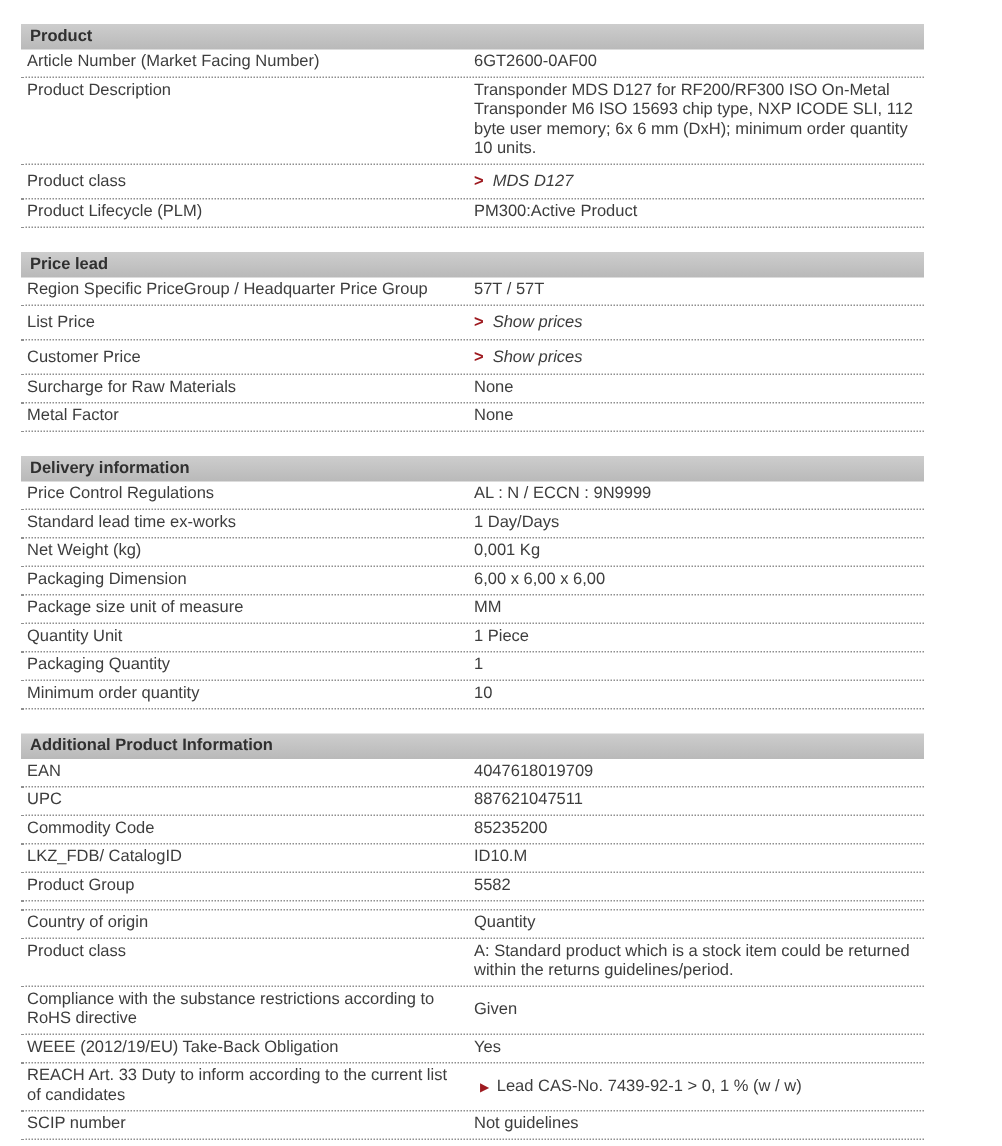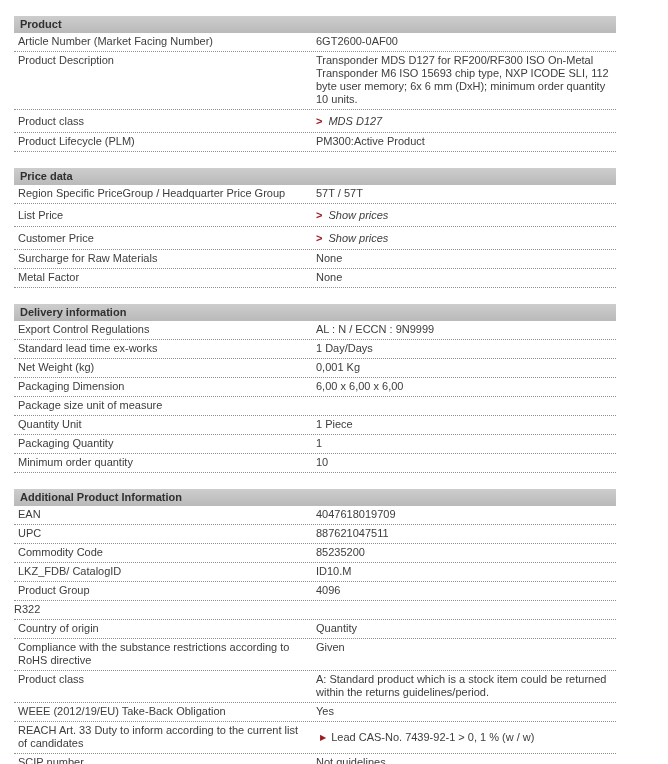--- a/index.html
+++ b/index.html
@@ -13,21 +13,21 @@
   }
   .page{margin:10px 0 0 14px;width:602px;}
   .bar{
     height:17px;line-height:17px;padding-left:6px;box-sizing:border-box;
     background:linear-gradient(180deg,var(--barTop),var(--barBottom));
     font-weight:bold;color:var(--barText);margin-top:16px;
   }
   .section{margin-bottom:3px;}
   .row{display:flex;border-bottom:1px dotted var(--divider);padding:2px 0 3px;}
   .row .label{width:302px;box-sizing:border-box;padding-left:4px;padding-right:16px;line-height:13px;}
-  .row .value{flex:1;line-height:13px;display:flex;align-items:flex-start;padding-right:4px;}
+  .row .value{flex:1;line-height:13px;display:flex;align-items:center;padding-right:4px;}
   .row.link-row{padding:5px 0 4px;}
   .row.flag-row .value{align-self:center;padding-left:4px;}
   .chevron-icon{color:var(--accent);font-weight:bold;margin-right:6px;line-height:13px;}
   .flag-icon{color:var(--accent);font-size:8px;margin-right:5px;line-height:13px;}
   .link{cursor:pointer;font-style:italic;}
   .vtext{white-space:pre-wrap;}
   
   .cls-grid{display:grid;grid-template-columns:414px 100px 1fr;line-height:13px;}
   .cls-header{margin-top:6px;}
   .cls-header .col-classification{padding-left:17px;}
@@ -59,21 +59,21 @@
           </div>
         </div>
         <div class="row">
           <div class="label">Product Lifecycle (PLM)</div>
           <div class="value">
             <span class="vtext">PM300:Active Product</span>
           </div>
         </div>
       </div>
       <div class="section">
-        <div class="bar"><span>Price data</span></div>
+        <div class="bar"><span>Price lead</span></div>
         <div class="row">
           <div class="label">Region Specific PriceGroup / Headquarter Price Group</div>
           <div class="value">
             <span class="vtext">57T / 57T</span>
           </div>
         </div>
         <div class="row link-row">
           <div class="label">List Price</div>
           <div class="value">
             <span class="chevron-icon">&gt;</span>
@@ -96,21 +96,21 @@
         <div class="row">
           <div class="label">Metal Factor</div>
           <div class="value">
             <span class="vtext">None</span>
           </div>
         </div>
       </div>
       <div class="section">
         <div class="bar"><span>Delivery information</span></div>
         <div class="row">
-          <div class="label">Export Control Regulations</div>
+          <div class="label">Price Control Regulations</div>
           <div class="value">
             <span class="vtext">AL : N / ECCN : 9N9999</span>
           </div>
         </div>
         <div class="row">
           <div class="label">Standard lead time ex-works</div>
           <div class="value">
             <span class="vtext">1 Day/Days</span>
           </div>
         </div>
@@ -121,20 +121,23 @@
           </div>
         </div>
         <div class="row">
           <div class="label">Packaging Dimension</div>
           <div class="value">
             <span class="vtext">6,00 x 6,00 x 6,00</span>
           </div>
         </div>
         <div class="row">
           <div class="label">Package size unit of measure</div>
+          <div class="value">
+            <span class="vtext">MM</span>
+          </div>
         </div>
         <div class="row">
           <div class="label">Quantity Unit</div>
           <div class="value">
             <span class="vtext">1 Piece</span>
           </div>
         </div>
         <div class="row">
           <div class="label">Packaging Quantity</div>
           <div class="value">
@@ -170,44 +173,41 @@
         </div>
         <div class="row">
           <div class="label">LKZ_FDB/ CatalogID</div>
           <div class="value">
             <span class="vtext">ID10.M</span>
           </div>
         </div>
         <div class="row">
           <div class="label">Product Group</div>
           <div class="value">
-            <span class="vtext">4096</span>
-          </div>
-        </div>
-        <div class="row">
-          <div class="value">
-            <span class="vtext">R322</span>
-          </div>
+            <span class="vtext">5582</span>
+          </div>
+        </div>
+        <div class="row">
         </div>
         <div class="row">
           <div class="label">Country of origin</div>
           <div class="value">
             <span class="vtext">Quantity</span>
           </div>
         </div>
         <div class="row">
+          <div class="label">Product class</div>
+          <div class="value">
+            <span class="vtext">A: Standard product which is a stock item could be returned within the returns guidelines/period.</span>
+          </div>
+        </div>
+        <div class="row">
           <div class="label">Compliance with the substance restrictions according to RoHS directive</div>
           <div class="value">
             <span class="vtext">Given</span>
-          </div>
-        </div>
-        <div class="row">
-          <div class="label">Product class</div>
-          <div class="value">
-            <span class="vtext">A: Standard product which is a stock item could be returned within the returns guidelines/period.</span>
           </div>
         </div>
         <div class="row">
           <div class="label">WEEE (2012/19/EU) Take-Back Obligation</div>
           <div class="value">
             <span class="vtext">Yes</span>
           </div>
         </div>
         <div class="row flag-row">
           <div class="label">REACH Art. 33 Duty to inform according to the current list of candidates</div>

